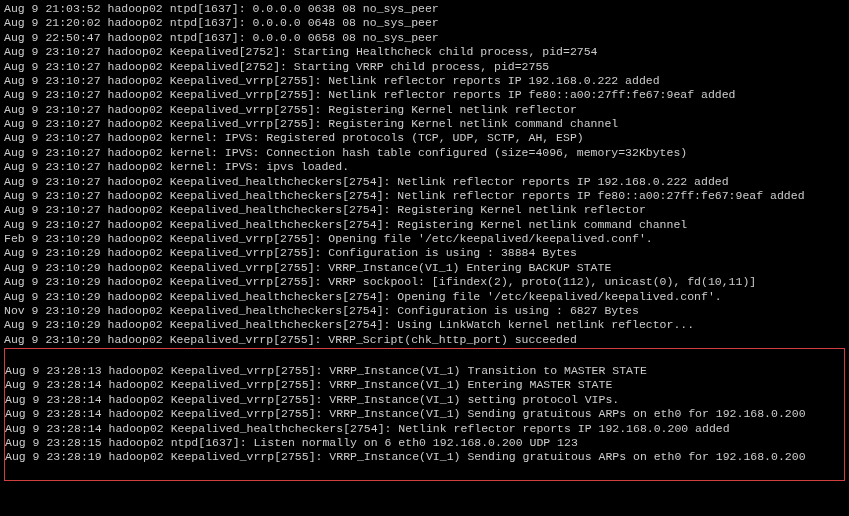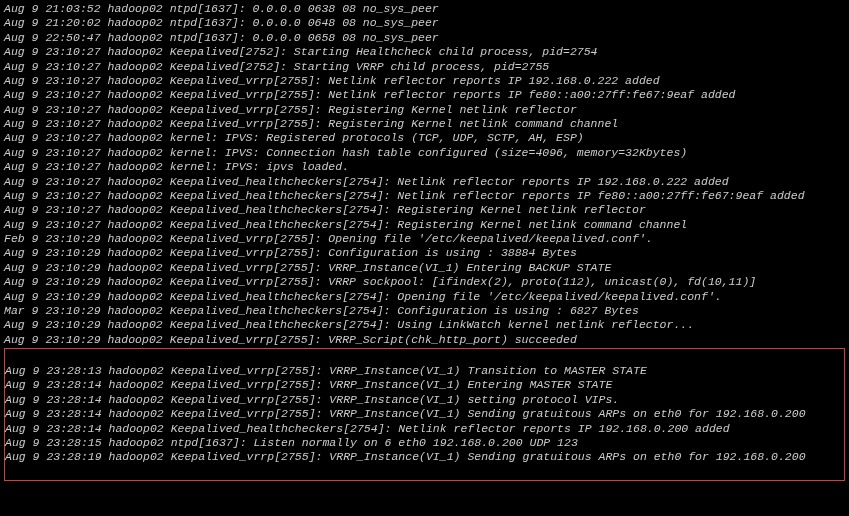--- a/index.html
+++ b/index.html
@@ -7,21 +7,21 @@
     background: #000;
     font-family: "Courier New", Consolas, monospace;
     font-size: 11.5px;
     line-height: 1.25;
     color: #ccc;
     padding: 2px 4px;
     width: 849px;
     white-space: nowrap;
     overflow: hidden;
   }
-  .log-line { display: block; font-style: italic; }
+  .log-line { display: block; }
   .highlight-box {
     border: 1px solid #d04040;
     margin-top: 1px;
     padding: 15px 0;
   }
 </style>
 </head>
 <body>
 
 <div>
@@ -40,21 +40,21 @@
       <span class="log-line">Aug  9 23:10:27 hadoop02 kernel: IPVS: ipvs loaded.</span>
       <span class="log-line">Aug  9 23:10:27 hadoop02 Keepalived_healthcheckers[2754]: Netlink reflector reports IP 192.168.0.222 added</span>
       <span class="log-line">Aug  9 23:10:27 hadoop02 Keepalived_healthcheckers[2754]: Netlink reflector reports IP fe80::a00:27ff:fe67:9eaf added</span>
       <span class="log-line">Aug  9 23:10:27 hadoop02 Keepalived_healthcheckers[2754]: Registering Kernel netlink reflector</span>
       <span class="log-line">Aug  9 23:10:27 hadoop02 Keepalived_healthcheckers[2754]: Registering Kernel netlink command channel</span>
       <span class="log-line">Feb  9 23:10:29 hadoop02 Keepalived_vrrp[2755]: Opening file '/etc/keepalived/keepalived.conf'.</span>
       <span class="log-line">Aug  9 23:10:29 hadoop02 Keepalived_vrrp[2755]: Configuration is using : 38884 Bytes</span>
       <span class="log-line">Aug  9 23:10:29 hadoop02 Keepalived_vrrp[2755]: VRRP_Instance(VI_1) Entering BACKUP STATE</span>
       <span class="log-line">Aug  9 23:10:29 hadoop02 Keepalived_vrrp[2755]: VRRP sockpool: [ifindex(2), proto(112), unicast(0), fd(10,11)]</span>
       <span class="log-line">Aug  9 23:10:29 hadoop02 Keepalived_healthcheckers[2754]: Opening file '/etc/keepalived/keepalived.conf'.</span>
-      <span class="log-line">Mar  9 23:10:29 hadoop02 Keepalived_healthcheckers[2754]: Configuration is using : 6827 Bytes</span>
+      <span class="log-line">Nov  9 23:10:29 hadoop02 Keepalived_healthcheckers[2754]: Configuration is using : 6827 Bytes</span>
       <span class="log-line">Aug  9 23:10:29 hadoop02 Keepalived_healthcheckers[2754]: Using LinkWatch kernel netlink reflector...</span>
       <span class="log-line">Aug  9 23:10:29 hadoop02 Keepalived_vrrp[2755]: VRRP_Script(chk_http_port) succeeded</span>
     </div>
   <div id="highlight-lines" class="highlight-box">
       <span class="log-line">Aug  9 23:28:13 hadoop02 Keepalived_vrrp[2755]: VRRP_Instance(VI_1) Transition to MASTER STATE</span>
       <span class="log-line">Aug  9 23:28:14 hadoop02 Keepalived_vrrp[2755]: VRRP_Instance(VI_1) Entering MASTER STATE</span>
       <span class="log-line">Aug  9 23:28:14 hadoop02 Keepalived_vrrp[2755]: VRRP_Instance(VI_1) setting protocol VIPs.</span>
       <span class="log-line">Aug  9 23:28:14 hadoop02 Keepalived_vrrp[2755]: VRRP_Instance(VI_1) Sending gratuitous ARPs on eth0 for 192.168.0.200</span>
       <span class="log-line">Aug  9 23:28:14 hadoop02 Keepalived_healthcheckers[2754]: Netlink reflector reports IP 192.168.0.200 added</span>
       <span class="log-line">Aug  9 23:28:15 hadoop02 ntpd[1637]: Listen normally on 6 eth0 192.168.0.200 UDP 123</span>

